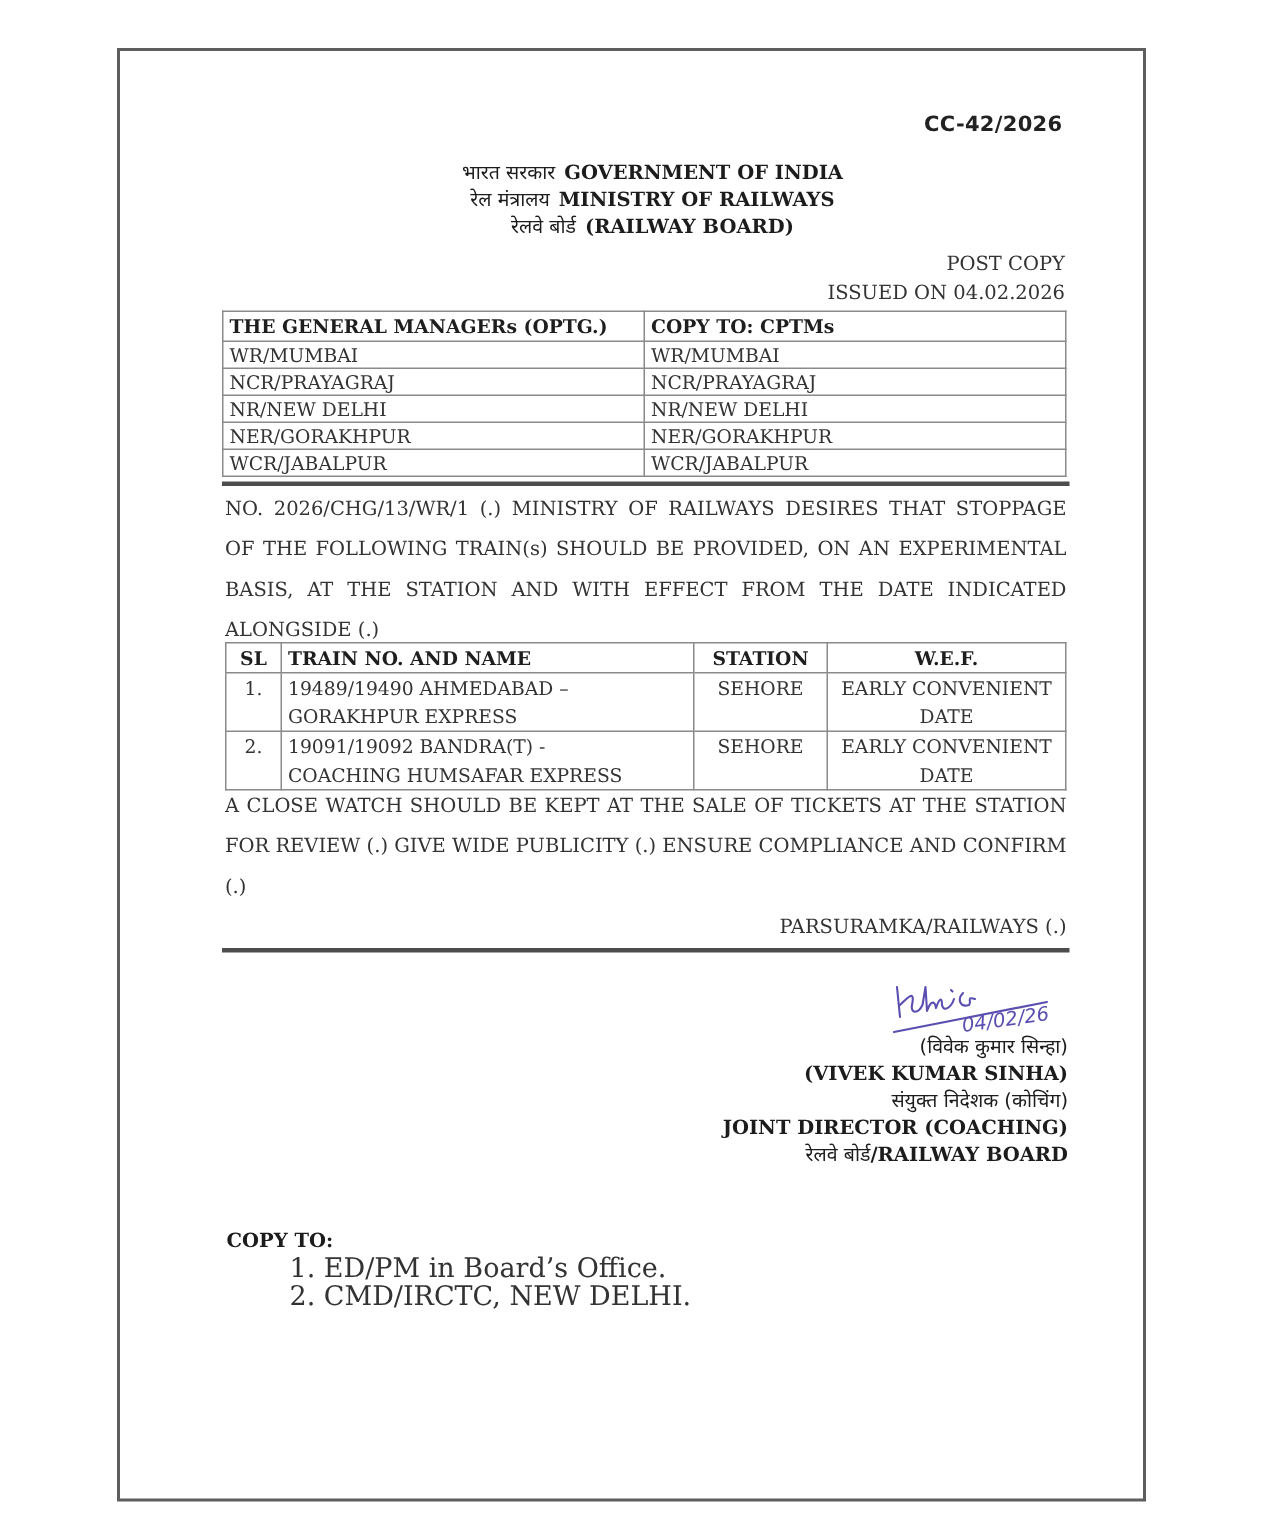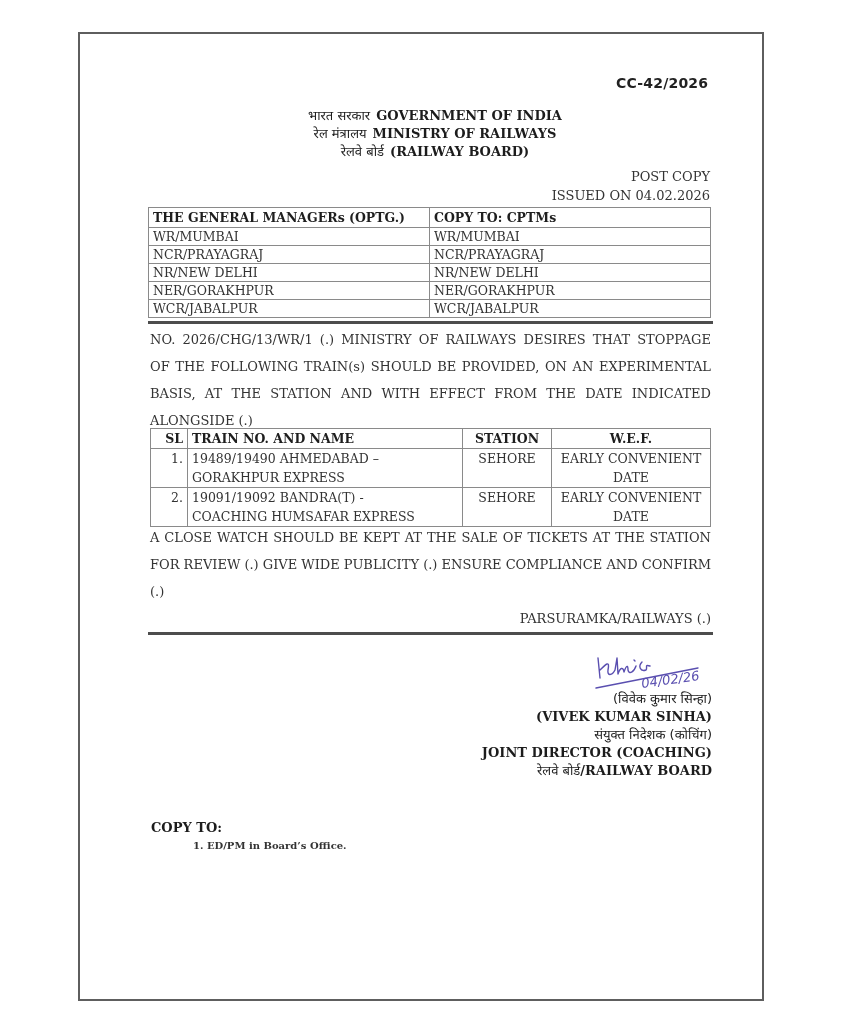--- a/index.html
+++ b/index.html
@@ -105,21 +105,21 @@
       border: 1px solid #8a8a8a;
       padding: 0 4px;
       line-height: 19px;
       vertical-align: top;
     }
     .train-table th {
       font-weight: bold;
       color: #1e1e1e;
       height: 19px;
     }
-    .train-table .c-sl { width: 28px; text-align: right; }
+    .train-table .c-sl { width: 28px; text-align: center; }
     .train-table .c-name { width: 266px; text-align: left; }
     .train-table .c-st { width: 80px; text-align: center; }
     .train-table .c-wef { text-align: center; }
 
     .sender {
       right: 133px; top: 611px;
       font-size: 13px;
       color: #333;
       margin-left: 40px;
     }
@@ -144,24 +144,23 @@
     }
 
     .copy-to-title {
       left: 151px; top: 820px;
       font-weight: bold;
       font-size: 13px;
       color: #1c1c1c;
     }
     .copy-list {
       left: 193px; top: 836px;
-      font-size: 10px;
+      font-size: 18px;
       color: #333;
       line-height: 19px;
-      font-weight: bold;
     }
   </style>
 </head>
 <body>
 
 <div class="page-frame"></div>
 
 <div class="abs ref-no">CC-42/2026</div>
 
 <div class="abs letterhead">
@@ -269,13 +268,14 @@
   <div class="hi">(विवेक कुमार सिन्हा)</div>
   <div>(VIVEK KUMAR SINHA)</div>
   <div class="hi">संयुक्त निदेशक (कोचिंग)</div>
   <div>JOINT DIRECTOR (COACHING)</div>
   <div><span class="hi">रेलवे बोर्ड</span><span>/RAILWAY BOARD</span></div>
 </div>
 
 <div class="abs copy-to-title">COPY TO:</div>
 <div class="abs copy-list">
   <div>1. ED/PM in Board’s Office.</div>
+  <div>2. CMD/IRCTC, NEW DELHI.</div>
 </div>
 
 </body></html>

